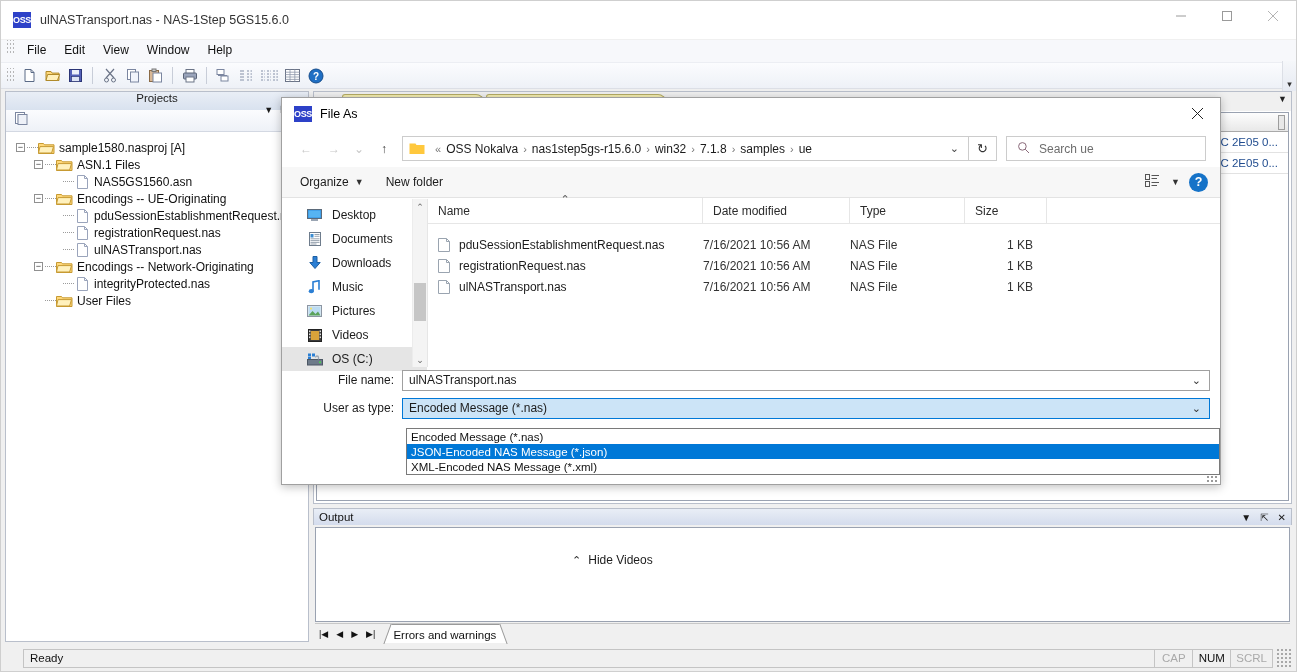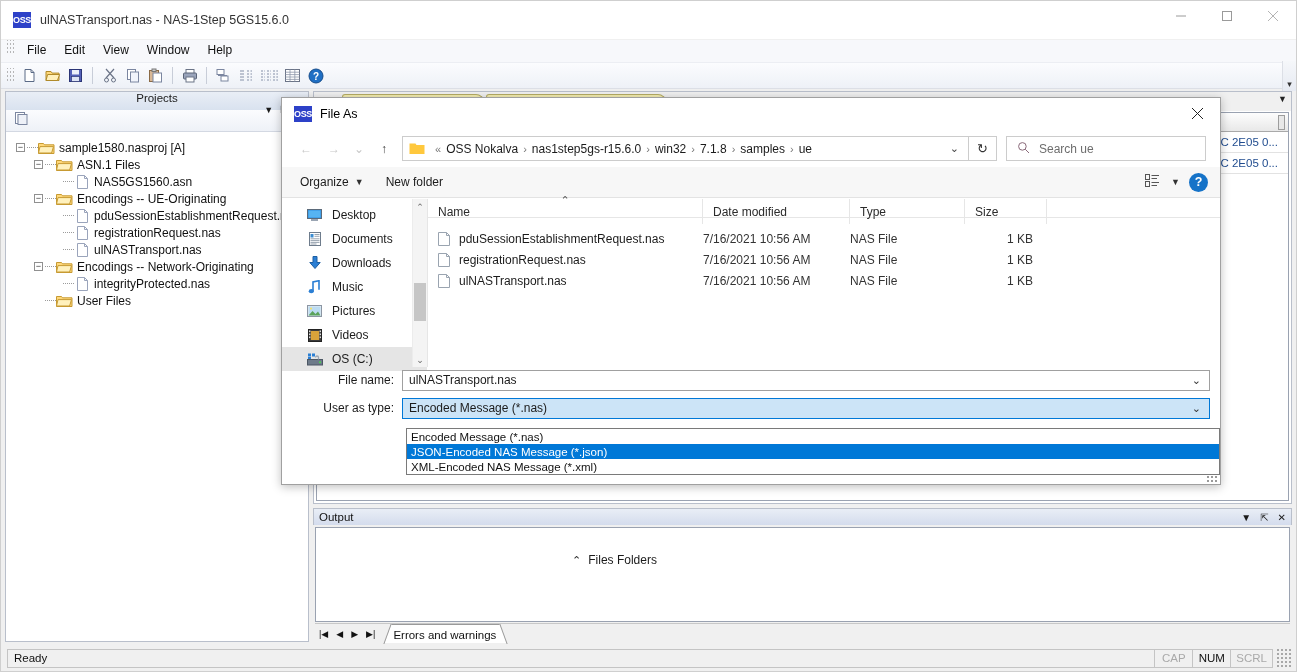--- a/index.html
+++ b/index.html
@@ -184,21 +184,21 @@
   }
   #tab-errors:before, #tab-errors:after {
     content:""; position:absolute; top:-1px; width: 9px; height: 20px;
     background:#f0f0f0;
   }
   #tab-errors:before { left:-5px; transform: skewX(-20deg); border-right:1px solid #9a9a9a; }
   #tab-errors:after  { right:-5px; transform: skewX(20deg); border-left:1px solid #9a9a9a; }
 
   
   #statusbar {
-    position: absolute; left: 0; bottom: 0; right: 0; height: 26px;
+    position: absolute; left: 16px; bottom: 0; right: 0; height: 26px;
     background: #f0f0f0; display:flex; align-items:center;
   }
   #status-text {
     margin-left: 6px; height: 19px; flex: 1;
     border: 1px solid #c4c4c4; background:#f0f0f0;
     display:flex; align-items:center; padding-left: 6px;
     font-size: 11.5px; color:#111;
   }
   .status-cell {
     height: 19px; min-width: 38px; border: 1px solid #c4c4c4; border-left:none;
@@ -283,21 +283,21 @@
   .nav-ico { width: 17px; height: 15px; margin-right: 9px; flex:none; display:flex;align-items:center;justify-content:center;}
   #nav-scroll {
     position:absolute; right: 0; top:0; bottom:0; width: 15px;
     background:#f4f4f4; border-left:1px solid #ececec;
   }
   #nav-scroll .sb-arrow { height: 15px; display:flex;align-items:center;justify-content:center;color:#666;font-size:9px; }
   #nav-scroll .sb-thumb { position:absolute; left:1px; right:1px; top:84px; height: 38px; background:#c6c6c6; }
 
   #file-pane { flex:1; position:relative; background:#fff; }
   #col-headers {
-    height: 19px; display:flex; align-items:flex-start;
+    height: 25px; display:flex; align-items:flex-end;
     border-bottom: 1px solid #e6e6e6; position: relative;
   }
   .colhdr {
     height: 25px; display:flex; align-items:center; padding-left: 10px;
     font-size: 12px; color:#2b2b2b; border-right: 1px solid #e6e6e6;
     position: relative;
   }
   .colhdr.sorted:before {
     content:"⌃"; position:absolute; left:50%; top:-5px; transform:translateX(-50%);
     font-size: 11px; color:#5a5a5a;
@@ -839,21 +839,21 @@
         <div class="field-label">User as type:</div>
         <div class="field-ctrl" id="savetype-ctrl">
           <span>Encoded Message (*.nas)</span>
           <span class="dd-caret">⌄</span>
         </div>
       </div>
     </div>
 
     <div id="hide-folders">
       <span class="chev">⌃</span>
-      <span>Files Folders</span>
+      <span>Hide Videos</span>
     </div>
 
     <div id="dlg-resize"></div>
   </div>
 
   <div id="type-dropdown">
     <div class="dd-opt">Encoded Message (*.nas)</div>
     <div class="dd-opt highlight">JSON-Encoded NAS Message (*.json)</div>
     <div class="dd-opt">XML-Encoded NAS Message (*.xml)</div>
   </div>

